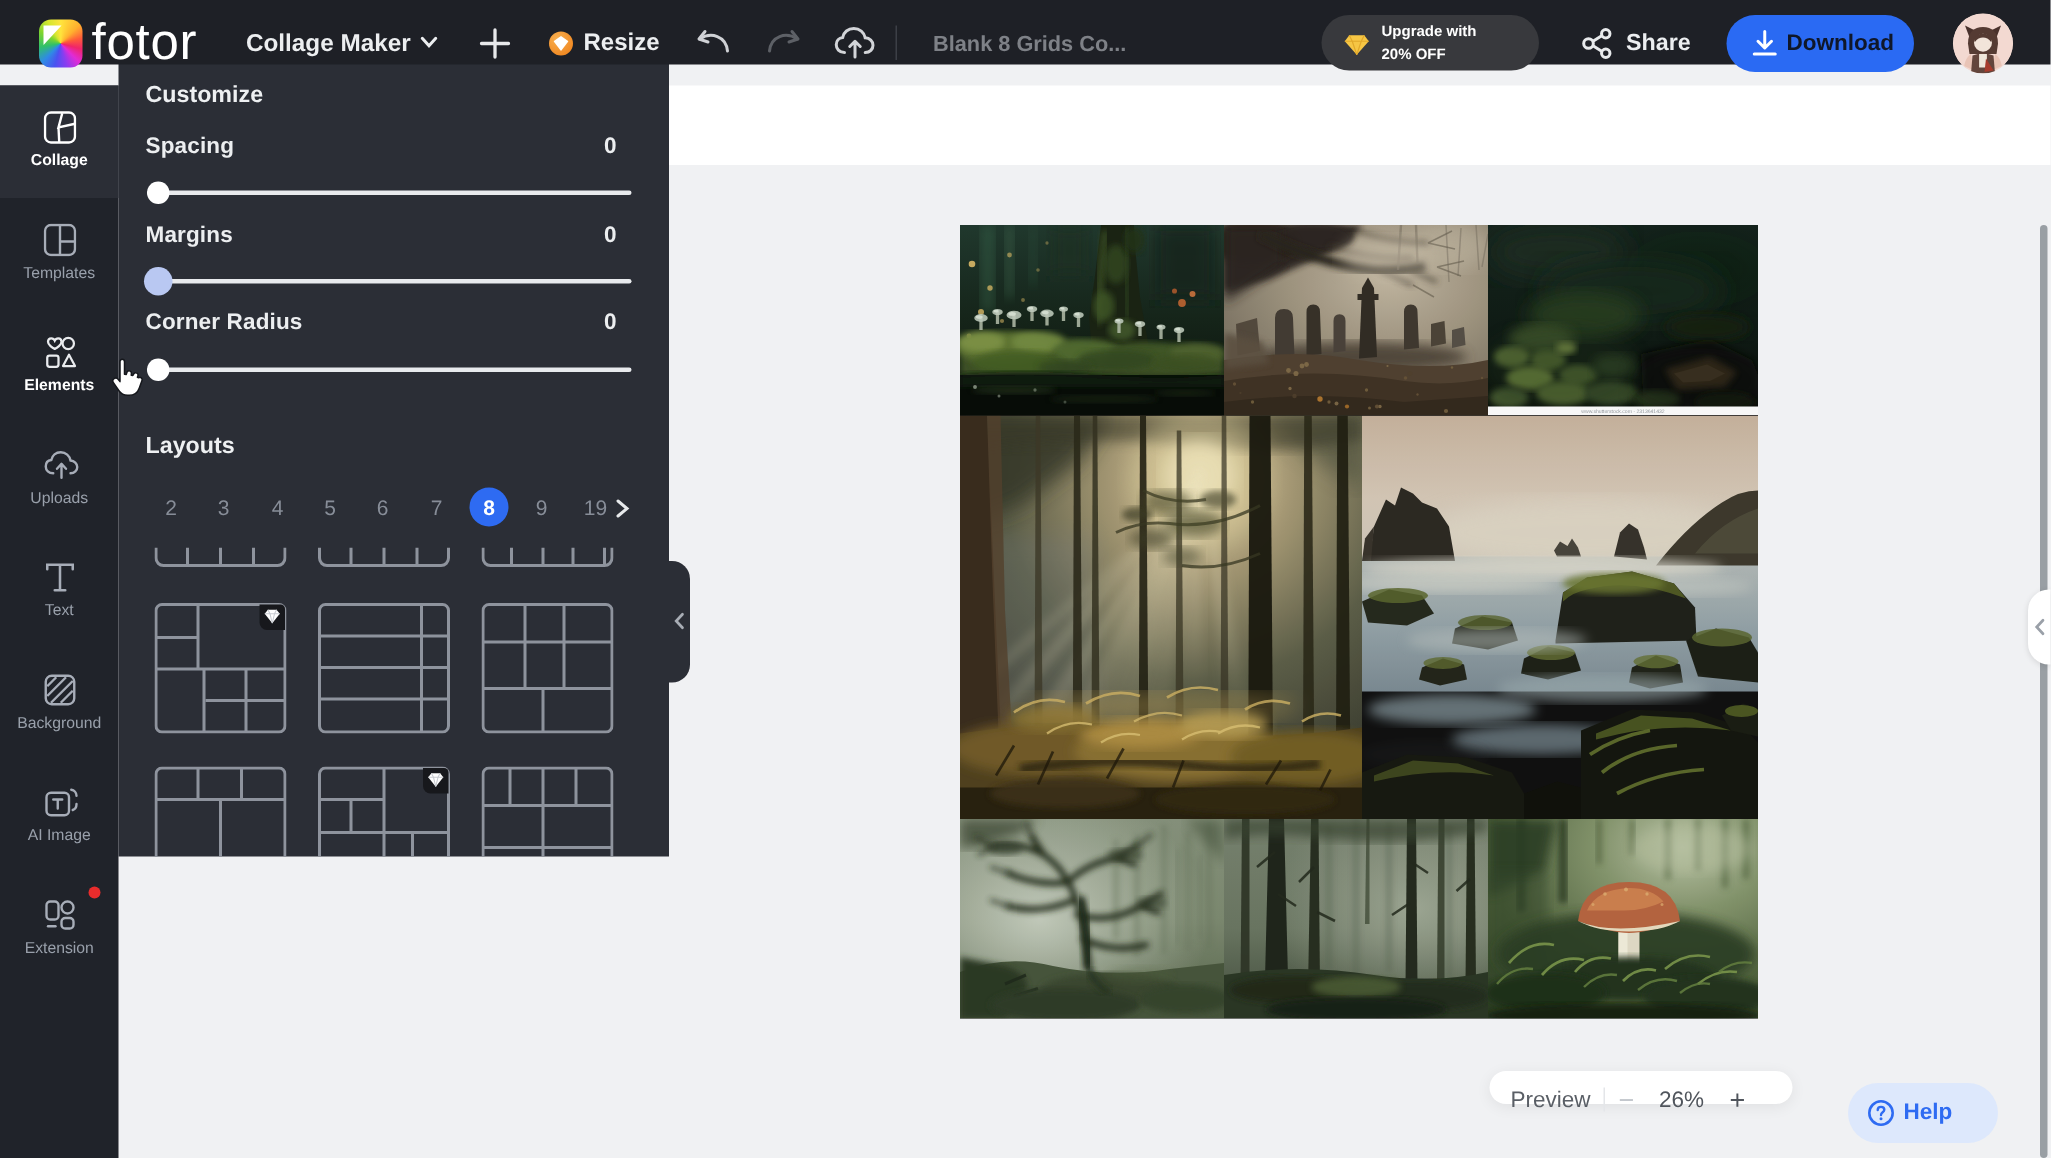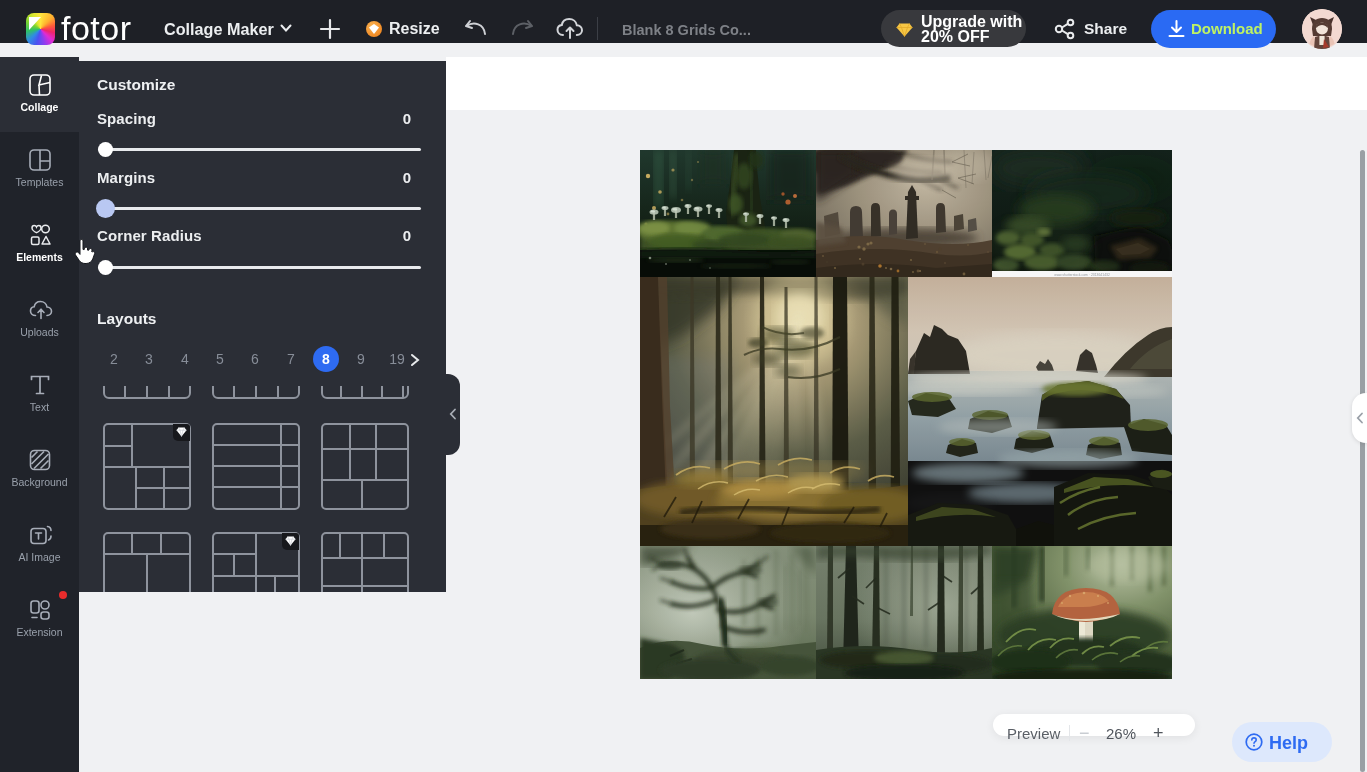--- a/index.html
+++ b/index.html
@@ -11,33 +11,33 @@
  background:conic-gradient(from 0deg,#ffe43d 0deg,#ffb02e 45deg,#ff5c39 75deg,#f02569 105deg,#e12bd5 135deg,#8a3df0 165deg,#4a52f0 195deg,#2f8be5 225deg,#2fc06a 260deg,#7ed42f 300deg,#d6e62f 330deg,#ffe43d 360deg)}
 #logo:before{content:"";position:absolute;left:3px;top:4px;border-style:solid;border-width:13px 12px 0 0;border-color:#fff transparent transparent transparent}
 #wordmark{position:absolute;left:61px;top:9px;font-size:34px;color:#fff;letter-spacing:0.5px}
 .tb-txt{position:absolute;color:#eceef0;font-weight:bold}
 #cmtext{left:164px;top:20px;font-size:16.2px}
 #resizetxt{left:389px;top:20px;font-size:16px}
 #sharetxt{left:1084px;top:20px;font-size:15.5px}
 #docname{left:622px;top:22px;font-size:14.5px;color:#7e8187}
 #resizeball{position:absolute;left:366px;top:21px;width:16px;height:16px;border-radius:50%;background:radial-gradient(circle at 35% 30%,#f8b050,#ee7d15)}
 #upill{position:absolute;left:881px;top:10px;width:145px;height:37px;border-radius:19px;background:#38393d}
-#upill .t{position:absolute;left:40px;top:4px;font-size:16px;font-weight:bold;color:#fff;line-height:15px}
+#upill .t{position:absolute;left:40px;top:4px;font-size:10px;font-weight:bold;color:#fff;line-height:15px}
 #dlbtn{position:absolute;left:1151px;top:10px;width:125px;height:38px;border-radius:19px;background:#2a6af3}
-#dlbtn .t{position:absolute;left:40px;top:10px;font-size:15px;font-weight:bold;color:#bef264}
+#dlbtn .t{position:absolute;left:40px;top:10px;font-size:15px;font-weight:bold;color:#0f172a}
 #avatar{position:absolute;left:1302px;top:9px;width:40px;height:40px;border-radius:50%;background:#f2d8d0;overflow:hidden}
 
 #sidebar{position:absolute;left:0;top:57px;width:79px;height:715px;background:#20232a;z-index:20}
 .nav-item{position:absolute;left:0;width:79px;height:75px;text-align:center}
 .nav-item .lbl{position:absolute;top:44px;width:79px;font-size:10.5px;color:#99a0ab}
 .nav-item.active{background:#2b2e36}
 .nav-item.active .lbl{color:#fff}
 .nav-item svg{position:absolute;left:28.5px;top:17px}
 
-#panel{position:absolute;left:79px;top:61px;width:367px;height:531px;background:#2b2e36;z-index:21;overflow:hidden}
+#panel{position:absolute;left:79px;top:40px;width:367px;height:531px;background:#2b2e36;z-index:21;overflow:hidden}
 .pp{position:absolute;color:#eef0f2}
 .hdr{font-weight:bold;font-size:15.5px}
 .slabel{font-size:15px;color:#eceef0;font-weight:bold;letter-spacing:0.1px}
 .sval{font-size:15px;color:#eceef0;font-weight:bold}
 .rail{position:absolute;left:19px;width:323px;height:3px;border-radius:2px;background:#e8eaed}
 .thumbd{position:absolute;width:15px;height:15px;border-radius:50%;background:#fff;top:-6px;left:0}
 .tabnum{position:absolute;top:290px;font-size:14px;color:#878d98;width:24px;text-align:center}
 #tab8{position:absolute;left:234px;top:285px;width:26px;height:26px;border-radius:50%;background:#2e6bf2;color:#fff;font-size:14px;font-weight:bold;text-align:center;line-height:26px}
 .lay{position:absolute;width:88px;height:87px}
 .lay svg{display:block}
@@ -843,20 +843,20 @@
   <div class="abs" style="left:86px;top:9px;font-size:18px;color:#c3c7cd">−</div>
   <div class="abs" style="left:113px;top:11px;font-size:15px;color:#50555c">26%</div>
   <div class="abs" style="left:160px;top:9px;font-size:18px;color:#50555c">+</div>
 </div>
 <div id="helpill">
   <svg class="abs" style="left:13px;top:11px" width="18" height="18" viewBox="0 0 18 18">
       <circle cx="9" cy="9" r="7.8" fill="none" stroke="#2e6bf2" stroke-width="1.7"></circle>
       <path d="M6.8 7 C6.8 5.7 7.8 4.9 9 4.9 C10.2 4.9 11.2 5.7 11.2 6.9 C11.2 8.6 9 8.5 9 10.3" fill="none" stroke="#2e6bf2" stroke-width="1.6" stroke-linecap="round"></path>
       <circle cx="9" cy="12.8" r="1" fill="#2e6bf2"></circle>
     </svg>
-  <div class="abs" style="left:37px;top:11px;font-size:18px;font-weight:bold;color:#2e6bf2">Help</div>
+  <div class="abs" style="left:37px;top:11px;font-size:15px;font-weight:bold;color:#2e6bf2">Help</div>
 </div>
 <div id="vscroll"></div>
 <div id="rhandle">
     <svg style="position:absolute;left:4px;top:19px" width="8" height="12" viewBox="0 0 8 12">
       <path d="M6 1.5 L1.8 6 L6 10.5" fill="none" stroke="#9aa0a8" stroke-width="1.8" stroke-linecap="round"></path>
     </svg>
   </div>
 
 </body></html>

